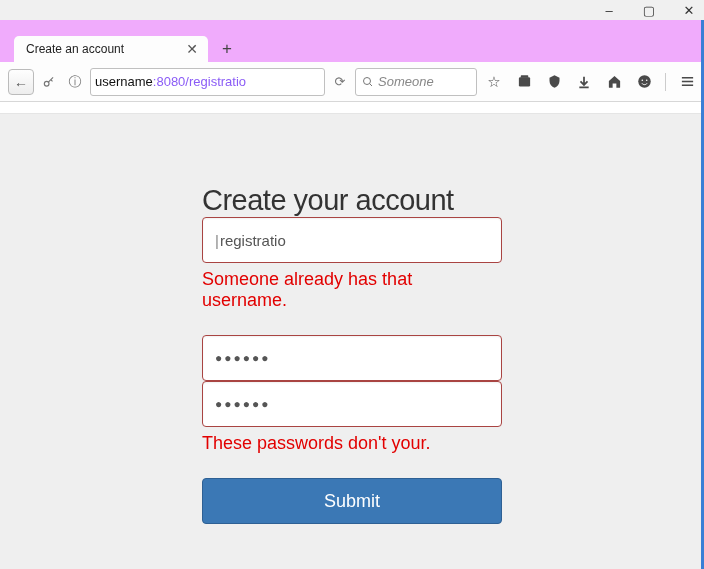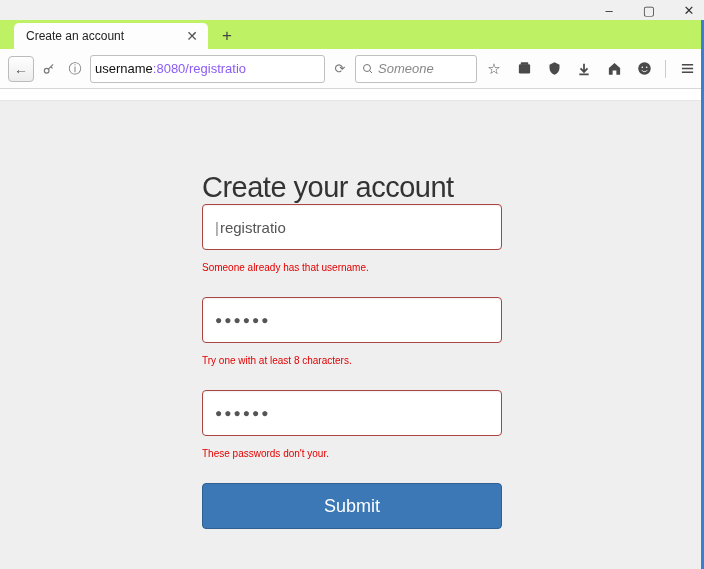--- a/index.html
+++ b/index.html
@@ -26,22 +26,22 @@
       height: 18px;
       display: flex;
       align-items: center;
       justify-content: center;
       font-size: 13px;
       color: #333;
       cursor: default;
     }
     
     .tabstrip {
-      height: 29px;
-      background: #bef264;
+      height: 42px;
+      background: #f0abfc;
       display: flex;
       align-items: flex-end;
       padding-left: 14px;
     }
     .tab {
       background: #fdfdfd;
       height: 26px;
       padding: 0 8px 0 12px;
       border-top-left-radius: 5px;
       border-top-right-radius: 5px;
@@ -176,22 +176,22 @@
       padding: 0 12px;
       font-size: 15px;
       color: #555;
       display: flex;
       align-items: center;
       box-shadow: inset 0 1px 2px rgba(0,0,0,0.06);
     }
     .field-caret { color: #888; margin-right: 1px; }
     .error {
       color: #e20000;
-      font-size: 10px;
-      margin-top: 12px;
+      font-size: 18px;
+      margin-top: 6px;
       margin-bottom: 24px;
     }
     .dots {
       letter-spacing: 2px;
       font-size: 12px;
       color: #555;
     }
     .submit {
       width: 100%;
       height: 46px;
@@ -304,21 +304,20 @@
 
     <div class="field">
       <span class="field-caret">|</span>
         <span>registratio</span>
     </div>
     <div class="error">Someone already has that username.</div>
 
     <div class="field">
       <span class="dots">●●●●●●</span>
     </div>
-    <div class="error">Try one with at least 8 characters.</div>
 
     <div class="field">
       <span class="dots">●●●●●●</span>
     </div>
     <div class="error">These passwords don't your.</div>
 
     <div class="submit">Submit</div>
   </div>
 </div>
 

